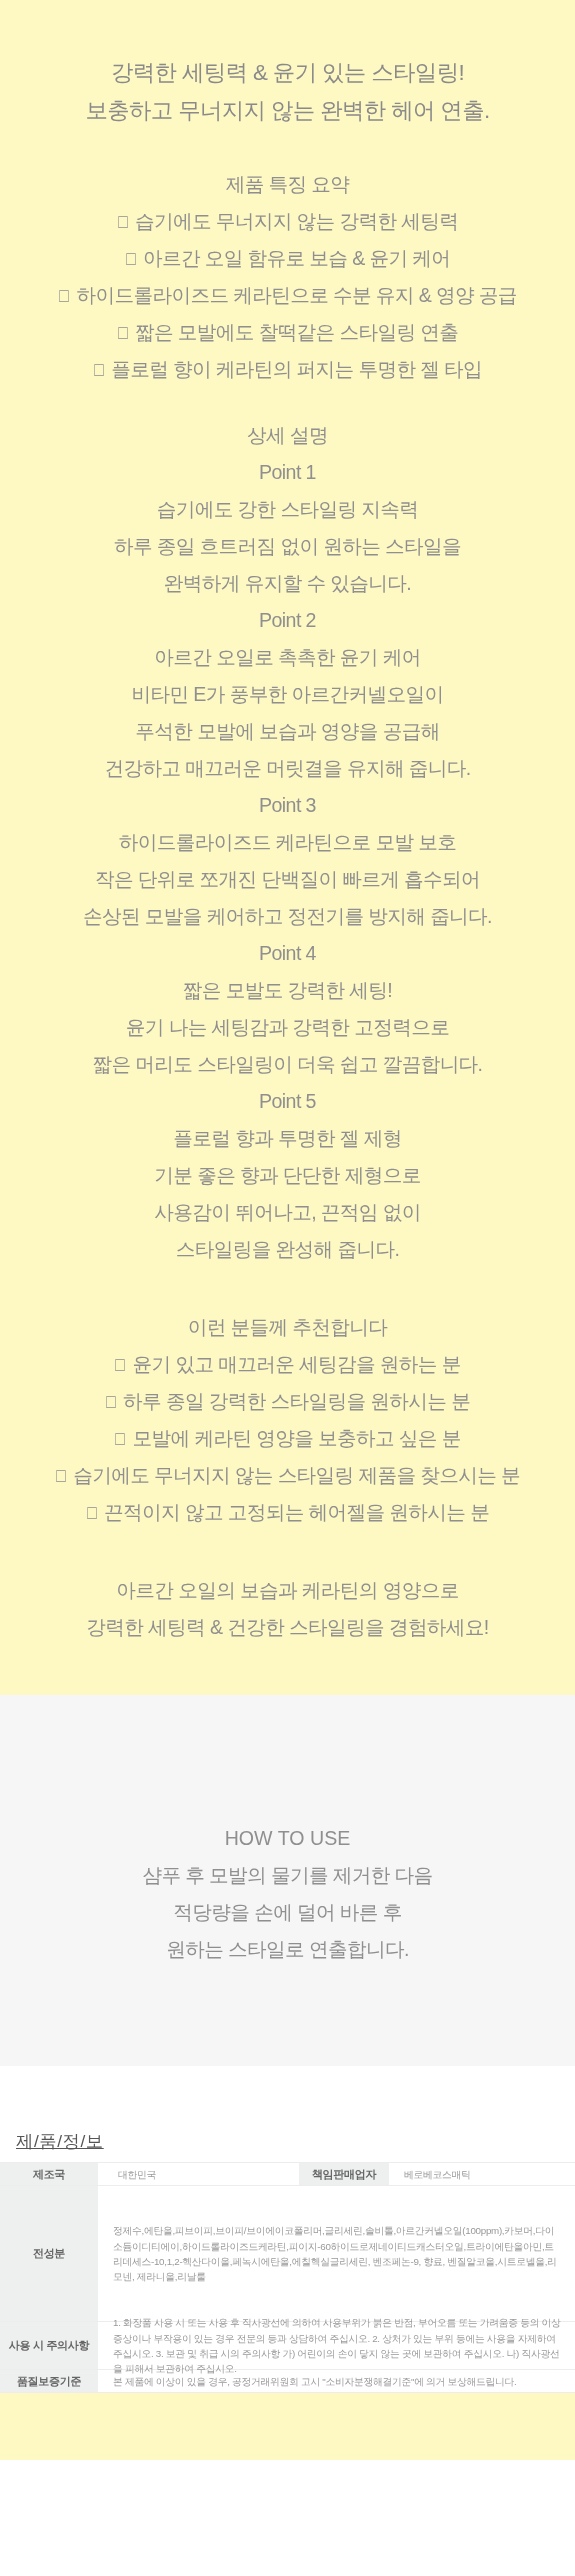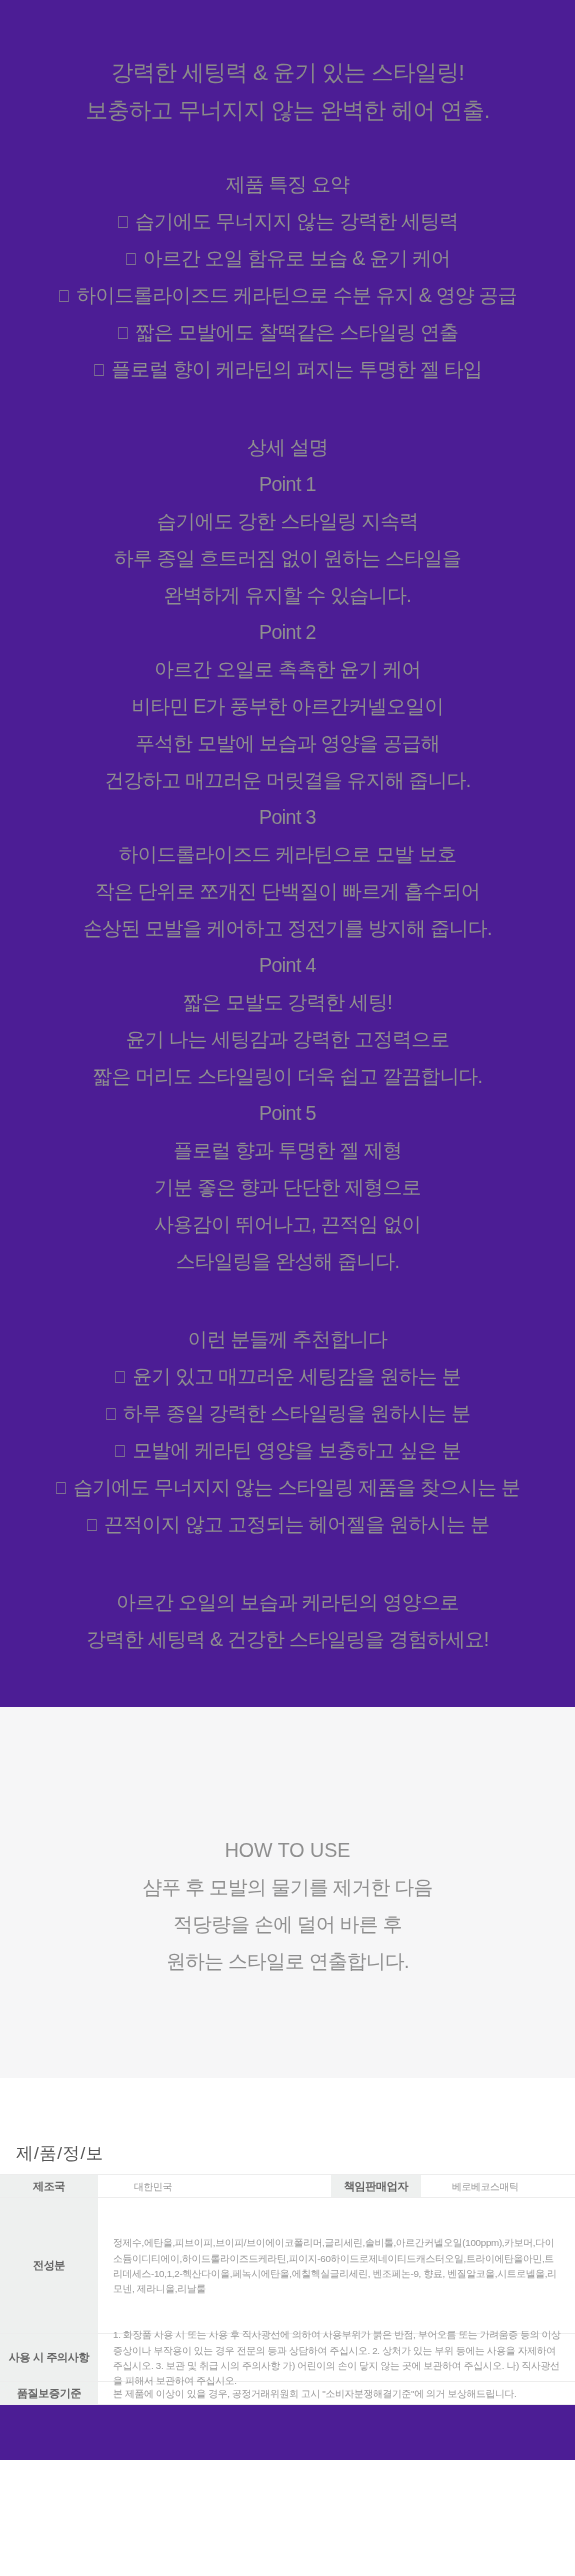--- a/index.html
+++ b/index.html
@@ -1,32 +1,32 @@
 <!DOCTYPE html>
 <html lang="ko" style="font-size:9.2px"><head>
 <meta charset="utf-8">
 <style>
   * { margin:0; padding:0; box-sizing:border-box; }
   html,body { background:#ffffff; }
   body { width:575px; font-family:"Liberation Sans","DejaVu Sans",sans-serif; }
-  .page { width:575px; height:2460px; overflow:hidden; background:#4c1d95; }
+  .page { width:575px; height:2460px; overflow:hidden; background:#fef9c3; }
 
   
   .intro {
     padding:54px 0 49px;
     text-align:center;
     color:#8f8f8f;
     font-size:19.6px;
     line-height:37px;
     letter-spacing:-0.6px;
     font-weight:300;
   }
   .headline { font-size:22.4px; line-height:38px; color:#8a8a8a; }
   .features { margin-top:36px; }
-  .detail-heading { margin-top:41px; }
+  .detail-heading { margin-top:29px; }
   .point-block { }
   .point-block.first { margin-top:0; }
   .recommend { margin-top:41px; }
   .closing { margin-top:41px; }
   .line { display:block; }
   .bullet { display:inline-block; margin-right:7px; transform:scaleX(.8); }
 
   
   .howto {
     background:#f6f6f7;
@@ -42,30 +42,31 @@
 
   
   .product-info { padding-top:64px; background:#ffffff; }
   .pi-title {
     margin-left:16px;
     font-size:17.3px;
     line-height:23px;
     color:#555555;
     letter-spacing:0.6px;
     font-weight:400;
+    text-decoration:underline;
   }
   .pi-table {
     margin-top:9.2px;
     width:575px;
     border-top:0.6px solid #ededed;
     font-size:9.8px;
     color:#999999;
   }
   .pi-row { display:flex; border-bottom:0.6px solid #ededed; }
-  .row-basic   { height:23px;gap:16px; }
+  .row-basic   { height:23px; }
   .row-ingred  { height:136px; }
   .row-caution { height:48px; }
   .row-warranty{ height:23px; }
   .pi-label {
     flex:0 0 98px;
     background:#eef0ef;
     color:#666666;
     font-size:11px;
     font-weight:bold;
     display:flex;

